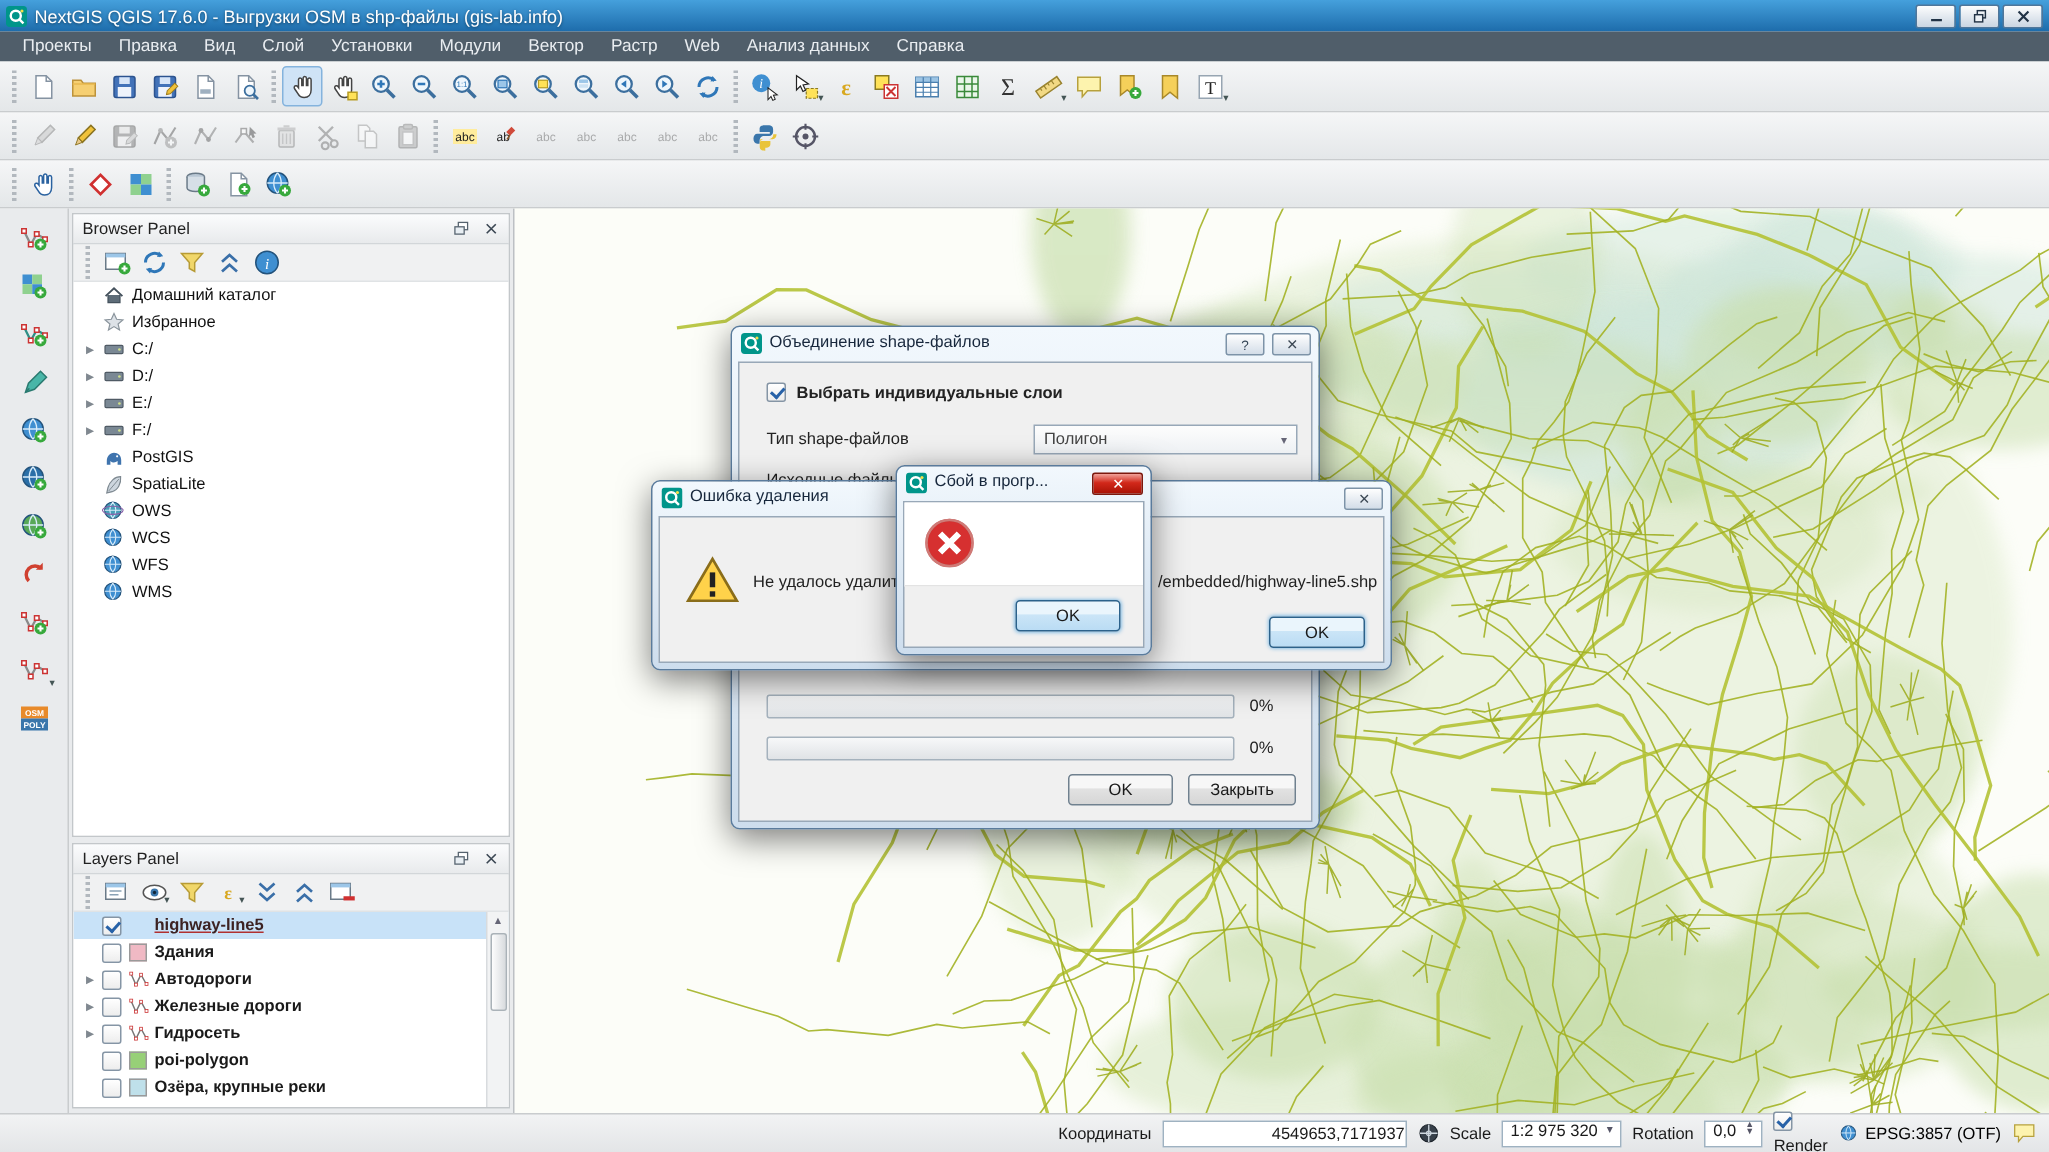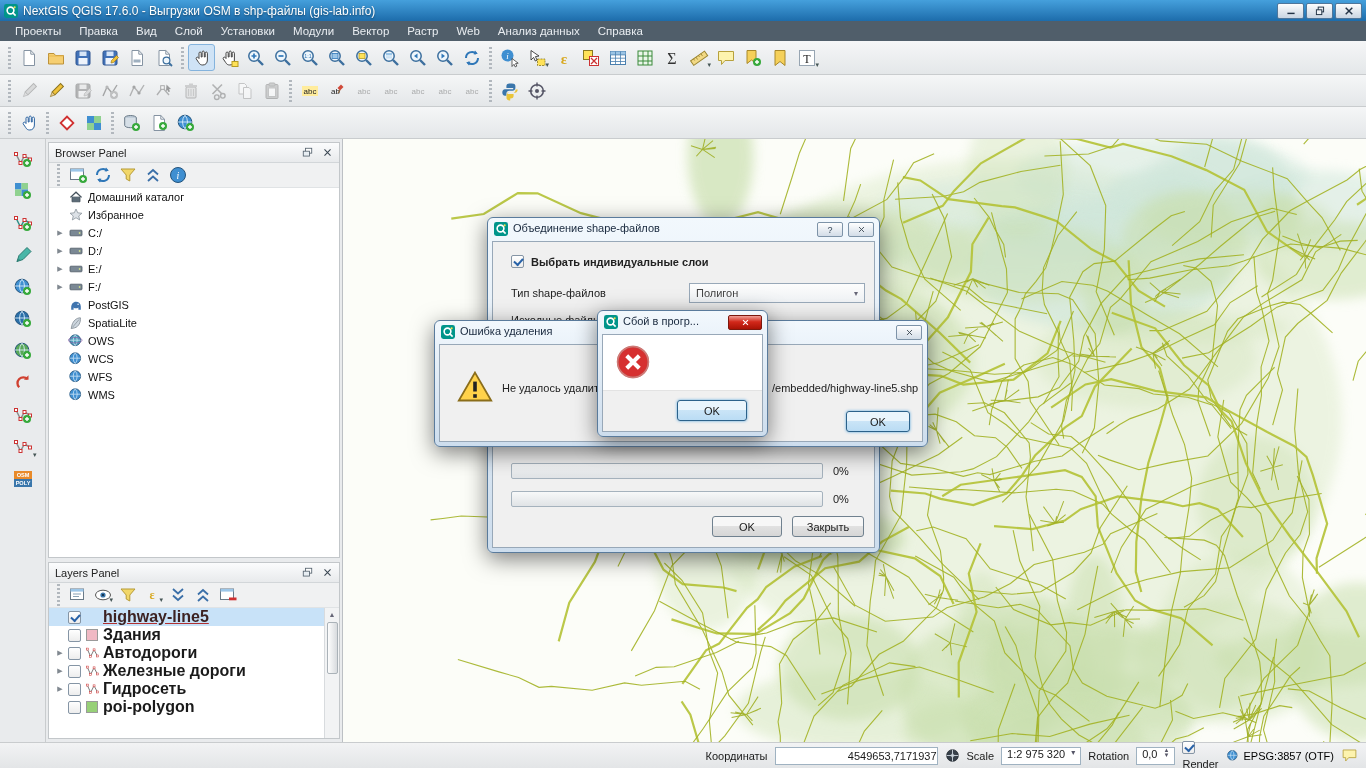--- a/index.html
+++ b/index.html
@@ -53,21 +53,21 @@
   .panel-toolbar{height:25px;display:flex;align-items:center;gap:2px;padding:1px 4px;border-bottom:1px solid #e0e3e5;background:#f0f1f2;}
   .panel-toolbar .tbtn{width:23px;height:22px;}
   .panel-body{flex:1;background:#fff;overflow:hidden;position:relative;}
 
   .tree-row,.layer-row{height:18px;display:flex;align-items:center;gap:3px;padding-left:6px;}
   .caret{width:10px;font-size:7px;color:#808890;text-align:center;flex:none;}
   .tree-icon{width:17px;flex:none;display:flex;align-items:center;}
   .tree-label{font-size:11px;color:#111;white-space:nowrap;}
   .layer-row .w7cb{flex:none;}
   .layer-row.sel{background:var(--selection-blue,#c8e2f8);}
-  .llabel{font-size:16px;white-space:nowrap;}
+  .llabel{font-size:11px;white-space:nowrap;}
   .llabel.b{font-weight:bold;}
   .llabel.editing{text-decoration:underline;text-decoration-color:#b03030;color:#3c2222;}
   .swatch{flex:none;display:inline-flex;align-items:center;justify-content:center;width:16px;}
   .sw-line-olive{height:0;border-top:2px solid var(--map-line-olive,#a3b225);}
   .sw-sq-pink{width:12px;height:12px;background:#f0b9c4;border:1px solid #9a9a9a;}
   .sw-sq-green{width:12px;height:12px;background:#97d077;border:1px solid #9a9a9a;}
   .sw-sq-blue{width:12px;height:12px;background:#bfe0ea;border:1px solid #9a9a9a;}
 
   .vscroll{position:absolute;right:0;top:0;bottom:0;width:15px;background:#f2f3f4;border-left:1px solid #d8dbde;
     display:flex;flex-direction:column;align-items:center;}
@@ -949,20 +949,28 @@
             </span>
             <span class="llabel b">Гидросеть</span>
           </div>
           <div class="layer-row">
             <span class="caret"></span>
             <span class="w7cb"></span>
             <span class="swatch">
               <span class="sw-sq-green"></span>
             </span>
             <span class="llabel b">poi-polygon</span>
+          </div>
+          <div class="layer-row">
+            <span class="caret"></span>
+            <span class="w7cb"></span>
+            <span class="swatch">
+              <span class="sw-sq-blue"></span>
+            </span>
+            <span class="llabel b">Озёра, крупные реки</span>
           </div>
           <div class="vscroll">
           <span class="vs-btn">▲</span>
           <span class="vs-thumb"></span>
         </div>
       </div>
     </div>
   </div>
 
   <div class="map">

